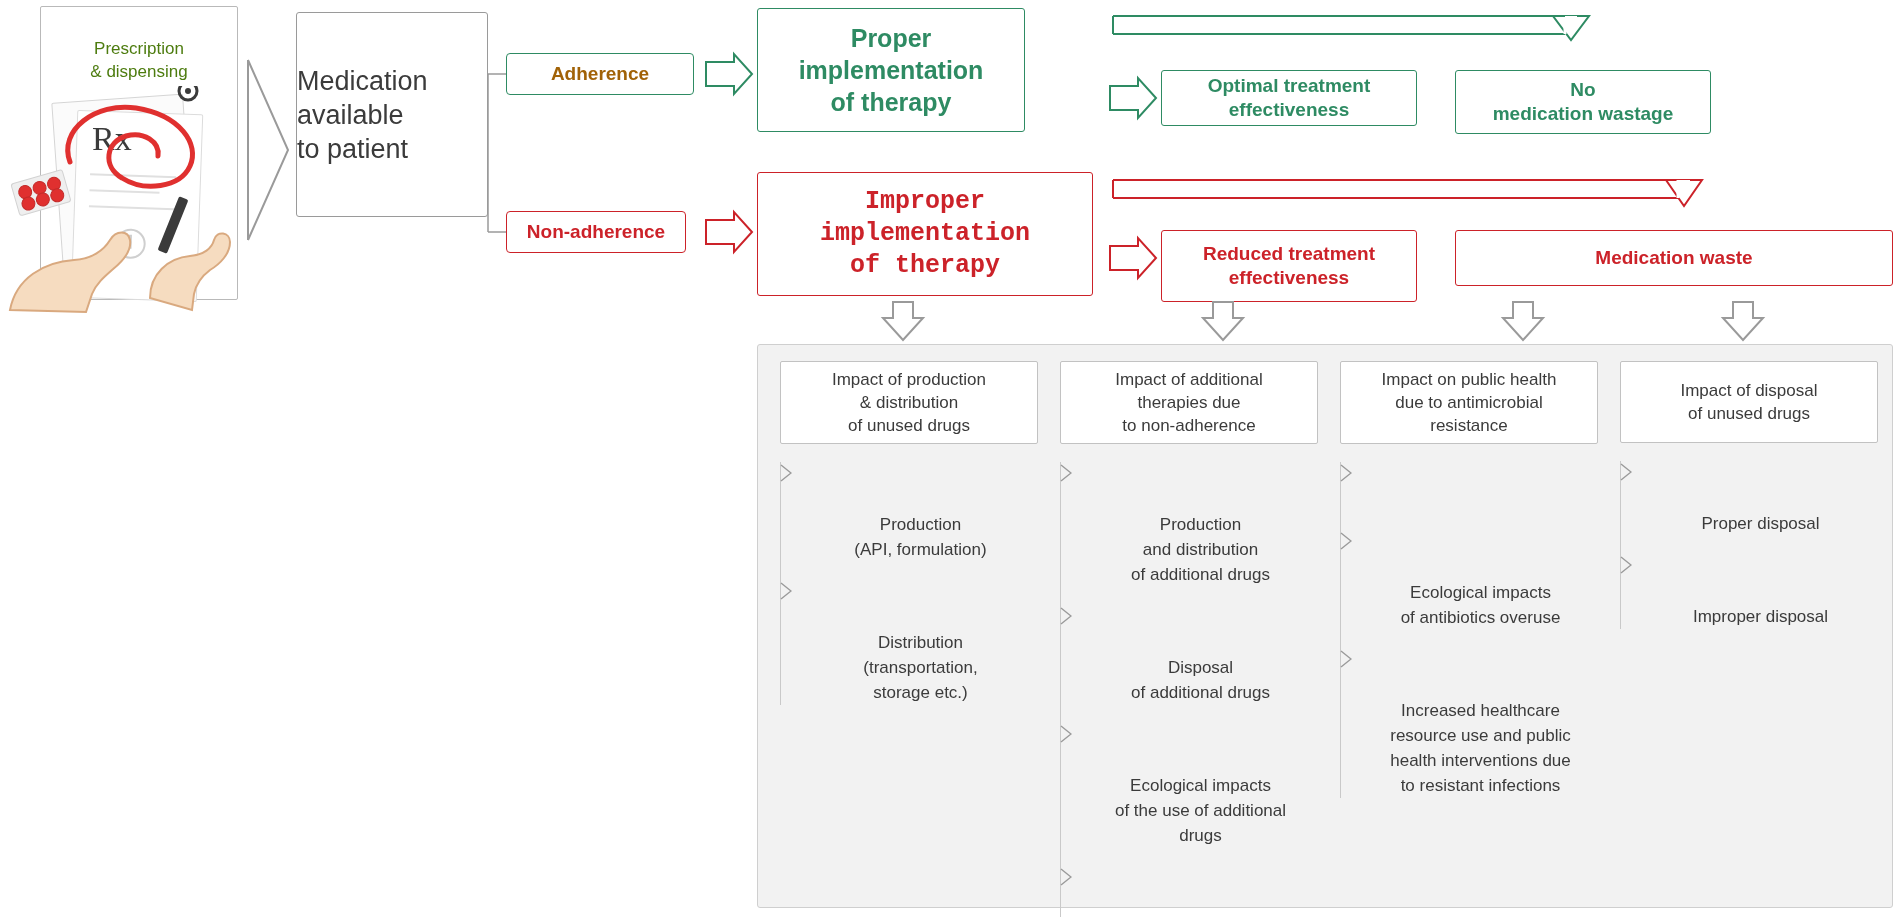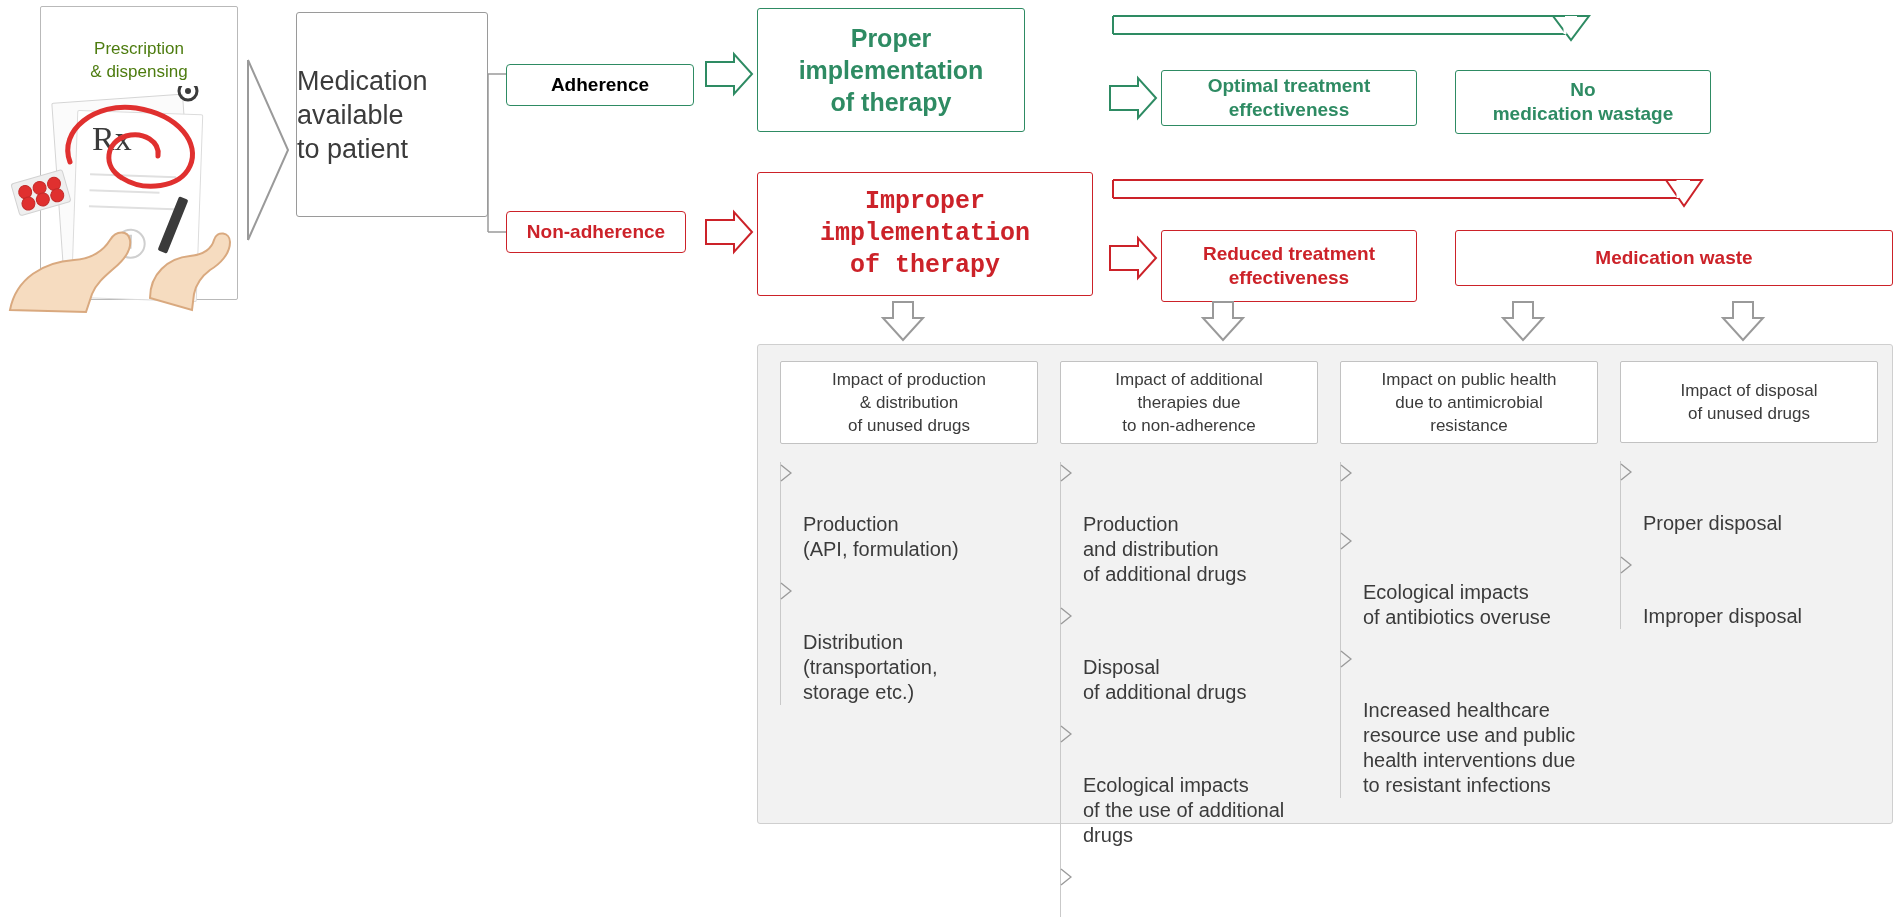--- a/index.html
+++ b/index.html
@@ -124,22 +124,21 @@
     box-sizing: border-box;
     display: flex; align-items: center; justify-content: center;
     border-radius: 4px;
     font-size: 19px;
     font-weight: bold;
     background: #ffffff;
   }
   .tag-adh {
     left: 506px; top: 53px; width: 188px; height: 42px;
     border: 1.5px solid #2e8b63;
-    color: #000000;
-    margin-top: 11px;
+    color: #a16207;
   }
   .tag-non {
     left: 506px; top: 211px; width: 180px; height: 42px;
     border: 1.5px solid #cc2229;
     color: #cc2229;
   }
 
   .box-green {
     border: 1.8px solid #2e8b63;
     color: #2e8b63;
@@ -168,21 +167,21 @@
     left: 1161px; top: 230px; width: 256px; height: 72px;
     font-size: 19px; line-height: 24px; font-weight: bold;
   }
   .box-medwaste {
     left: 1455px; top: 230px; width: 438px; height: 56px;
     font-size: 19px; line-height: 24px; font-weight: bold;
   }
 
   
   .panel {
-    left: 757px; top: 344px; width: 1136px; height: 480px;
+    left: 757px; top: 344px; width: 1136px; height: 564px;
     background: #f2f2f2;
     border: 1px solid #cfcfcf;
     border-radius: 3px;
     box-sizing: border-box;
   }
   .col {
     position: absolute;
     top: 16px;
     width: 258px;
   }
@@ -203,24 +202,25 @@
   .col-list {
     margin-top: 18px;
     position: relative;
     border-left: 1px solid #c9c9c9;
     padding-left: 0;
   }
   .item {
     position: relative;
     padding-left: 22px;
     margin-bottom: 18px;
-    font-size: 20px;
+    font-size: 17px;
     line-height: 25px;
     color: #3b3b3b;
     white-space: pre-line;
+    text-align: center;
   }
   .tri-svg { position: absolute; left: -1px; top: 2px; }
 
   .footer-box {
     position: absolute;
     left: 20px; bottom: 18px;
     width: 1094px; height: 52px;
     background: #ffffff;
     border: 1px solid #c2c2c2;
     border-radius: 2px;

